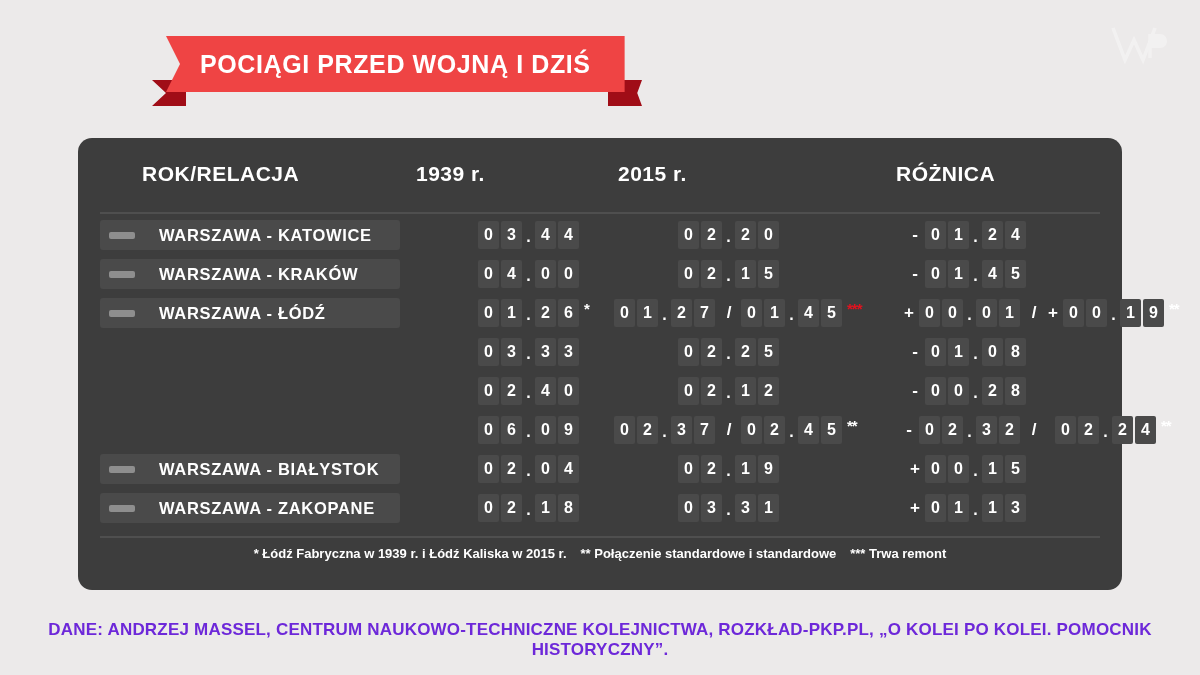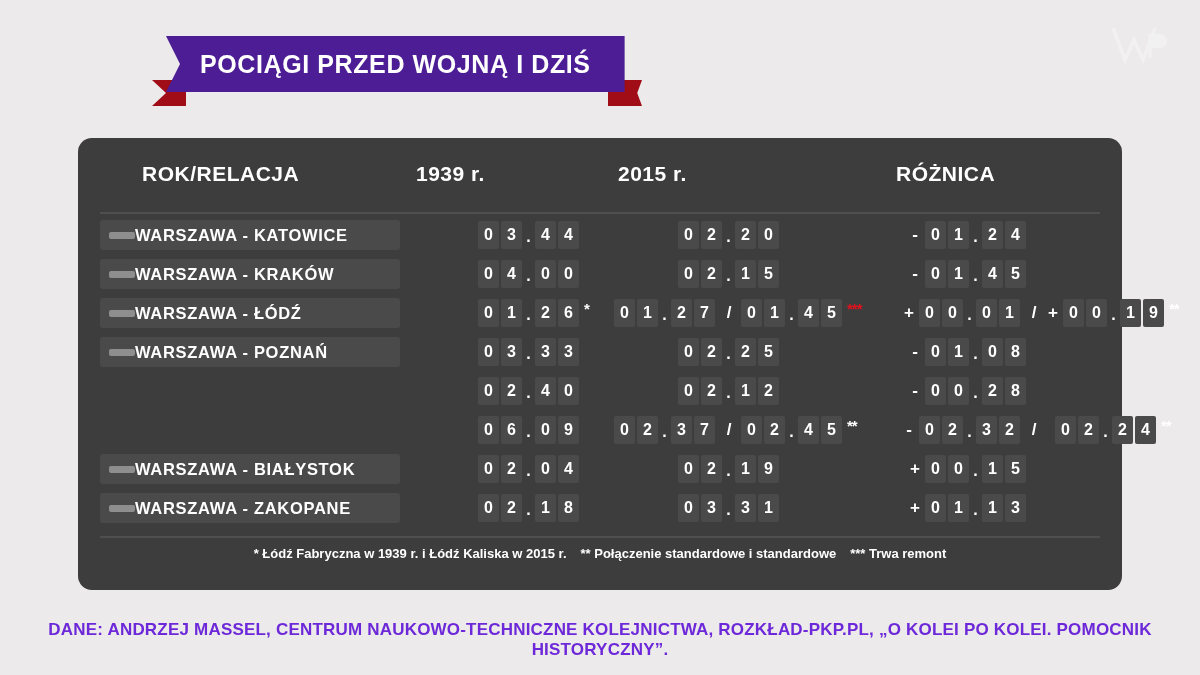--- a/index.html
+++ b/index.html
@@ -47,21 +47,21 @@
   .ribbon-tail-right {
     left: 456px;
     clip-path: polygon(0 0, 100% 0, 86% 50%, 100% 100%, 0 100%);
   }
   .ribbon {
     position: absolute;
     left: 14px;
     top: 0;
     height: 56px;
     padding: 0 34px;
-    background: #4c1d95;
+    background: #ef4444;
     display: flex;
     align-items: center;
     clip-path: polygon(0 0, 100% 0, 100% 100%, 0 100%, 14px 50%);
   }
   .ribbon-title {
     color: #ffffff;
     font-size: 25px;
     font-weight: bold;
     letter-spacing: 0.6px;
     white-space: nowrap;
@@ -139,21 +139,21 @@
     background: #8e8e8e;
     border-radius: 2px;
     margin-left: 9px;
     flex: 0 0 auto;
   }
   .route-label {
     color: #ffffff;
     font-size: 16.5px;
     font-weight: bold;
     letter-spacing: 0.7px;
-    margin-left: 0;
+    margin-left: 24px;
     white-space: nowrap;
   }
 
   
   .digits {
     position: absolute;
     top: 4px;
     display: flex;
     align-items: center;
     height: 30px;
@@ -384,24 +384,20 @@
             <span class="sign">+</span>
             <span class="d">0</span>
             <span class="d">0</span>
             <span class="dot">.</span>
             <span class="d">1</span>
             <span class="d">9</span>
             <span class="star">**</span>
           </div>
         </div>
         <div class="row">
-          <div class="route">
-            <span class="route-bar"></span>
-            <span class="route-label">WARSZAWA - POZNAŃ</span>
-          </div>
           <div class="digits col-1939">
             <span class="d">0</span>
             <span class="d">3</span>
             <span class="dot">.</span>
             <span class="d">3</span>
             <span class="d">3</span>
           </div>
           <div class="digits col-2015">
             <span class="d">0</span>
             <span class="d">2</span>

